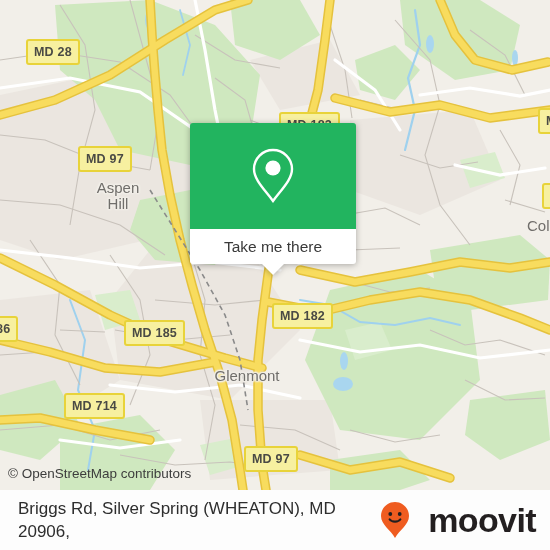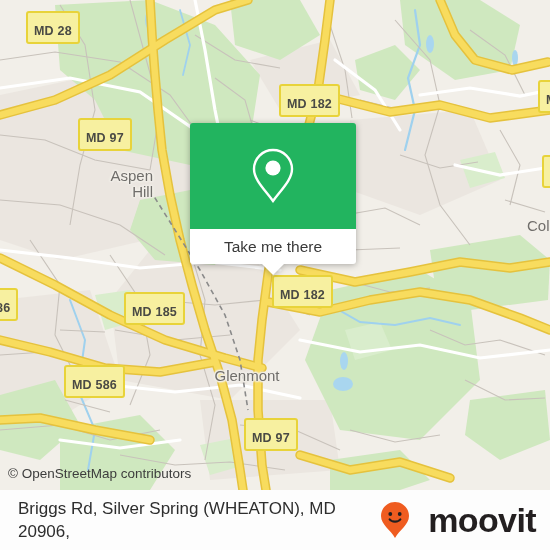--- a/index.html
+++ b/index.html
@@ -37,24 +37,25 @@
   .shield {
     position: absolute;
     background: #f7f0a0;
     border: 2px solid #e8d33a;
     border-radius: 3px;
     color: #4a4a45;
     font-family: "Liberation Sans", sans-serif;
     font-size: 12.5px;
     font-weight: bold;
     line-height: 1;
-    padding: 12px 6px 4px 6px;
+    padding: 5px 6px 4px 6px;
     white-space: nowrap;
     letter-spacing: 0.2px;
     box-sizing: border-box;
+    margin-top: 28px;
   }
 
   
   .place-label {
     position: absolute;
     color: #706e6b;
     font-family: "Liberation Sans", sans-serif;
     font-size: 15px;
     line-height: 16px;
     text-align: center;
@@ -314,27 +315,27 @@
         </g>
 
       </g>
     </svg>
 
     <div class="shield" style="left:26px; top:11px;">MD 28</div>
     <div class="shield" style="left:78px; top:118px;">MD 97</div>
     <div class="shield" style="left:279px; top:84px;">MD 182</div>
     <div class="shield" style="left:272px; top:275px;">MD 182</div>
     <div class="shield" style="left:124px; top:292px;">MD 185</div>
-    <div class="shield" style="left:64px; top:365px;">MD 586</div>
+    <div class="shield" style="left:64px; top:365px;">MD 714</div>
     <div class="shield" style="left:244px; top:418px;">MD 97</div>
     <div class="shield" style="left:-12px; top:288px;">86</div>
     <div class="shield" style="left:538px; top:80px;">M</div>
     <div class="shield" style="left:542px; top:155px;">M</div>
 
-    <div class="place-label" style="left:118px; top:168px; width:70px; margin-left:-35px;text-align:right;">Aspen
+    <div class="place-label" style="left:118px; top:180px; width:70px; margin-left:-35px;">Aspen
 Hill</div>
     <div class="place-label" style="left:247px; top:368px; width:110px; margin-left:-55px;">Glenmont</div>
     <div class="place-label" style="left:527px; top:218px; width:60px; text-align:left;">Cole</div>
 
     <div id="attribution">© OpenStreetMap contributors</div>
 
     <div id="popup">
       <div id="popup-head">
         <svg width="48" height="60" viewBox="0 0 48 60">
           <path d="M24 4 C13.5 4 5 12.5 5 23 C5 34 16 44 24 55

